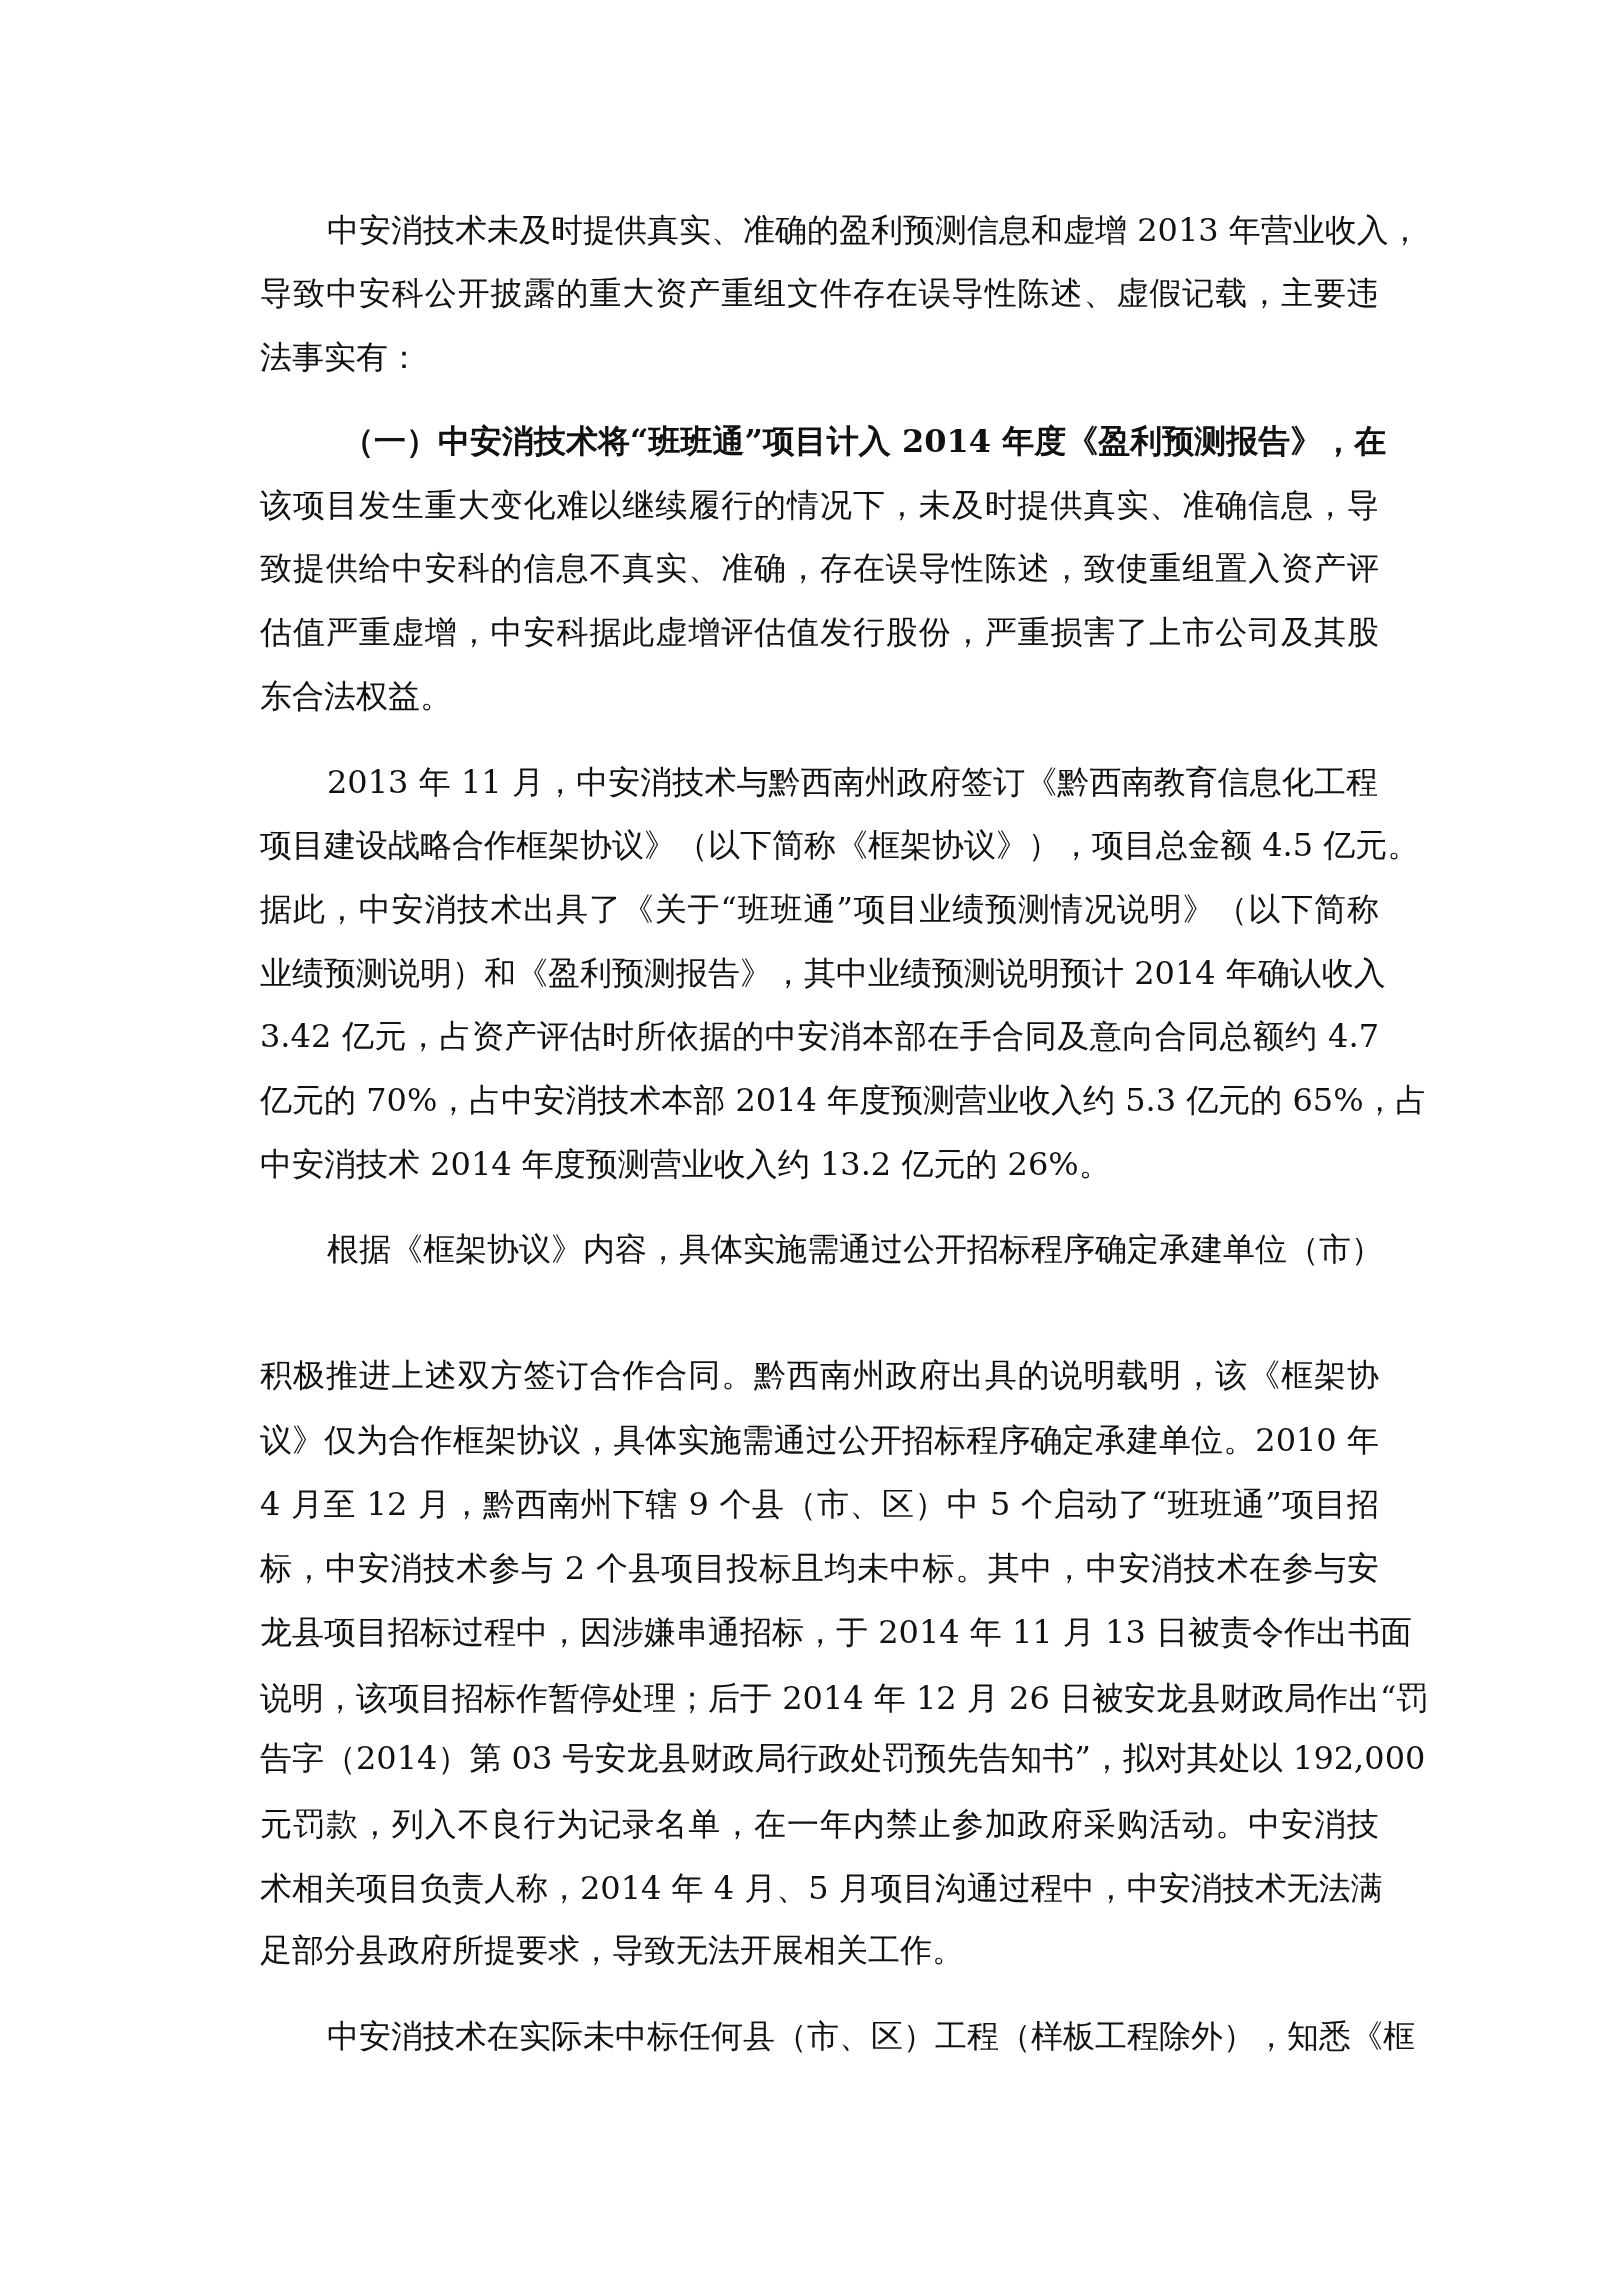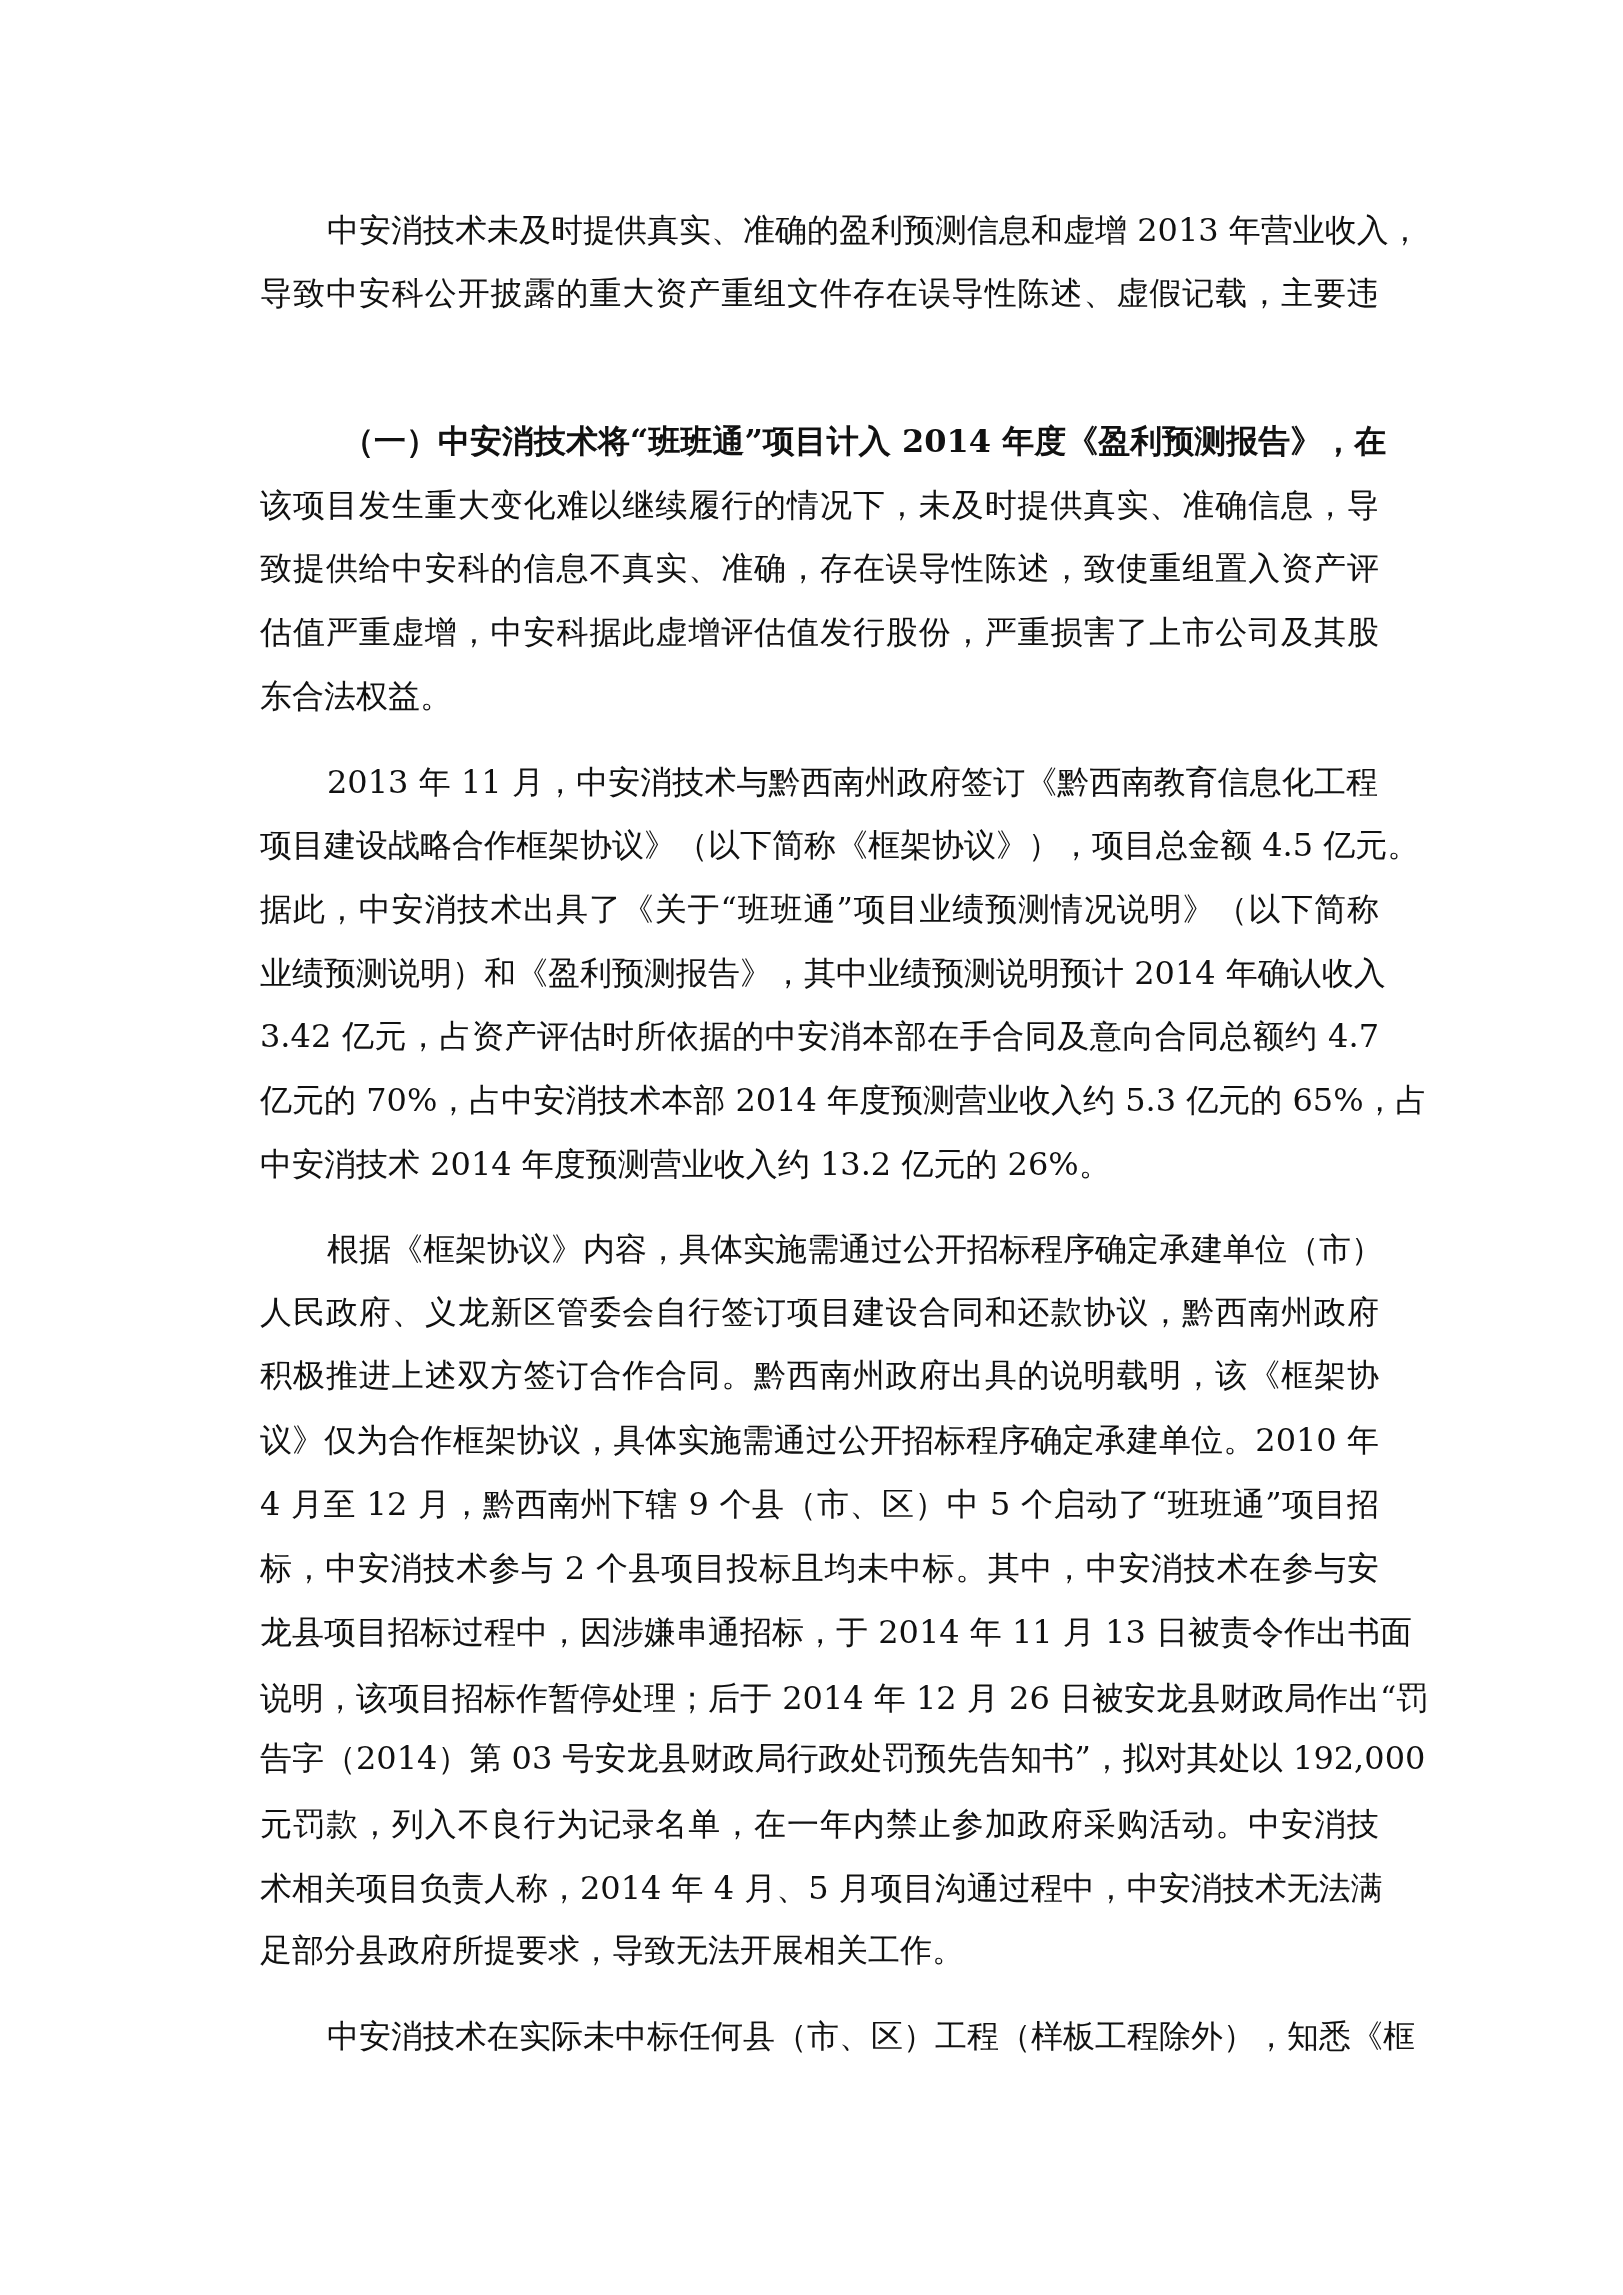--- a/index.html
+++ b/index.html
@@ -49,37 +49,37 @@
       font-weight: bold;
     }
   </style>
 </head>
 <body>
 
 <div class="page">
 
   <div class="line indent" style="top:209px">中安消技术未及时提供真实、准确的盈利预测信息和虚增 2013 年营业收入，</div>
   <div class="line" style="top:272px">导致中安科公开披露的重大资产重组文件存在误导性陈述、虚假记载，主要违</div>
+  <div class="line last" style="top:336px">法事实有：</div>
 
   <div class="line indent-wide" style="top:420px">（一）中安消技术将“班班通”项目计入 2014 年度《盈利预测报告》，在</div>
   <div class="line" style="top:484px">该项目发生重大变化难以继续履行的情况下，未及时提供真实、准确信息，导</div>
   <div class="line" style="top:547px">致提供给中安科的信息不真实、准确，存在误导性陈述，致使重组置入资产评</div>
   <div class="line" style="top:611px">估值严重虚增，中安科据此虚增评估值发行股份，严重损害了上市公司及其股</div>
   <div class="line last" style="top:675px">东合法权益。</div>
 
   <div class="line indent" style="top:761px">2013 年 11 月，中安消技术与黔西南州政府签订《黔西南教育信息化工程</div>
   <div class="line" style="top:824px">项目建设战略合作框架协议》（以下简称《框架协议》），项目总金额 4.5 亿元。</div>
   <div class="line" style="top:888px">据此，中安消技术出具了《关于“班班通”项目业绩预测情况说明》（以下简称</div>
   <div class="line" style="top:952px">业绩预测说明）和《盈利预测报告》，其中业绩预测说明预计 2014 年确认收入</div>
   <div class="line" style="top:1015px">3.42 亿元，占资产评估时所依据的中安消本部在手合同及意向合同总额约 4.7</div>
   <div class="line" style="top:1079px">亿元的 70%，占中安消技术本部 2014 年度预测营业收入约 5.3 亿元的 65%，占</div>
   <div class="line last" style="top:1143px">中安消技术 2014 年度预测营业收入约 13.2 亿元的 26%。</div>
 
   <div class="line indent" style="top:1228px">根据《框架协议》内容，具体实施需通过公开招标程序确定承建单位（市）</div>
-  <div class="line" style="top:1291px">人民政府、义龙新区管委会自行签订项目建设合同和还款协议，黔西南州政府</div>
   <div class="line" style="top:1354px">积极推进上述双方签订合作合同。黔西南州政府出具的说明载明，该《框架协</div>
   <div class="line" style="top:1419px">议》仅为合作框架协议，具体实施需通过公开招标程序确定承建单位。2010 年</div>
   <div class="line" style="top:1483px">4 月至 12 月，黔西南州下辖 9 个县（市、区）中 5 个启动了“班班通”项目招</div>
   <div class="line" style="top:1547px">标，中安消技术参与 2 个县项目投标且均未中标。其中，中安消技术在参与安</div>
   <div class="line" style="top:1611px">龙县项目招标过程中，因涉嫌串通招标，于 2014 年 11 月 13 日被责令作出书面</div>
   <div class="line" style="top:1677px">说明，该项目招标作暂停处理；后于 2014 年 12 月 26 日被安龙县财政局作出“罚</div>
   <div class="line" style="top:1737px">告字（2014）第 03 号安龙县财政局行政处罚预先告知书”，拟对其处以 192,000</div>
   <div class="line" style="top:1803px">元罚款，列入不良行为记录名单，在一年内禁止参加政府采购活动。中安消技</div>
   <div class="line" style="top:1867px">术相关项目负责人称，2014 年 4 月、5 月项目沟通过程中，中安消技术无法满</div>
   <div class="line last" style="top:1929px">足部分县政府所提要求，导致无法开展相关工作。</div>

